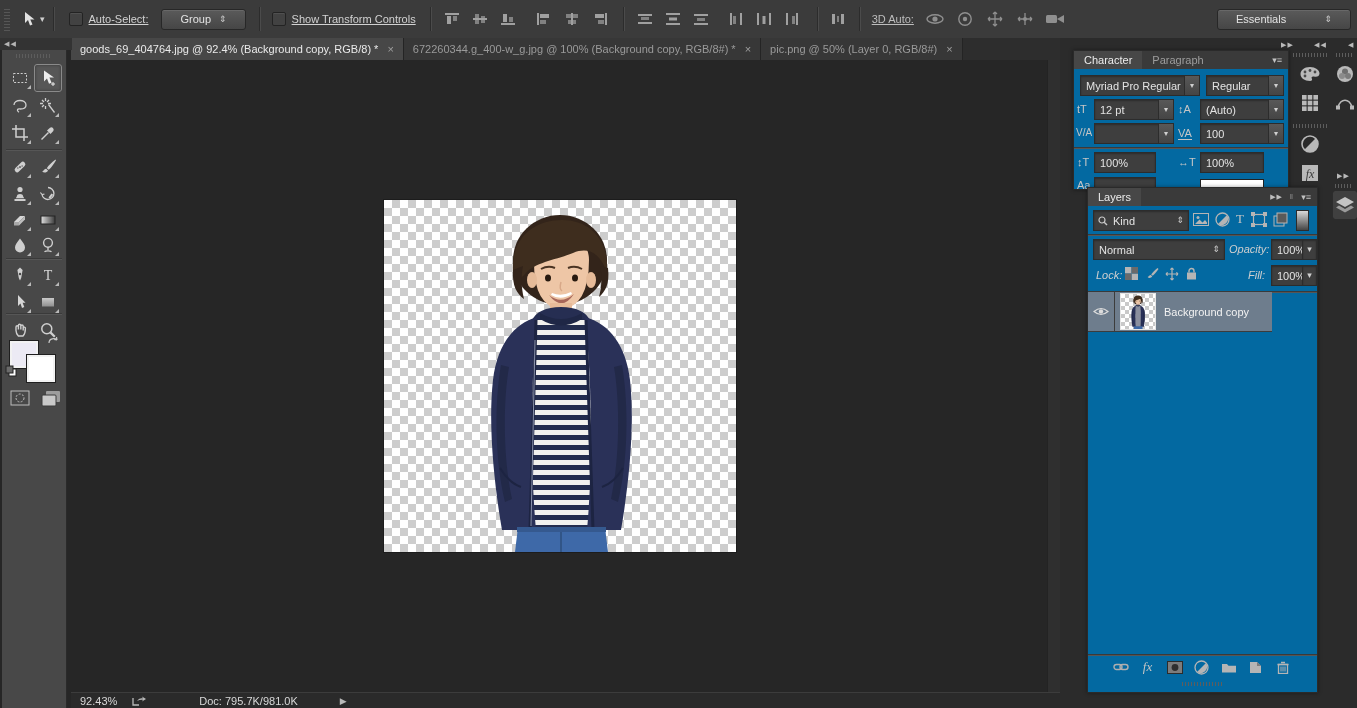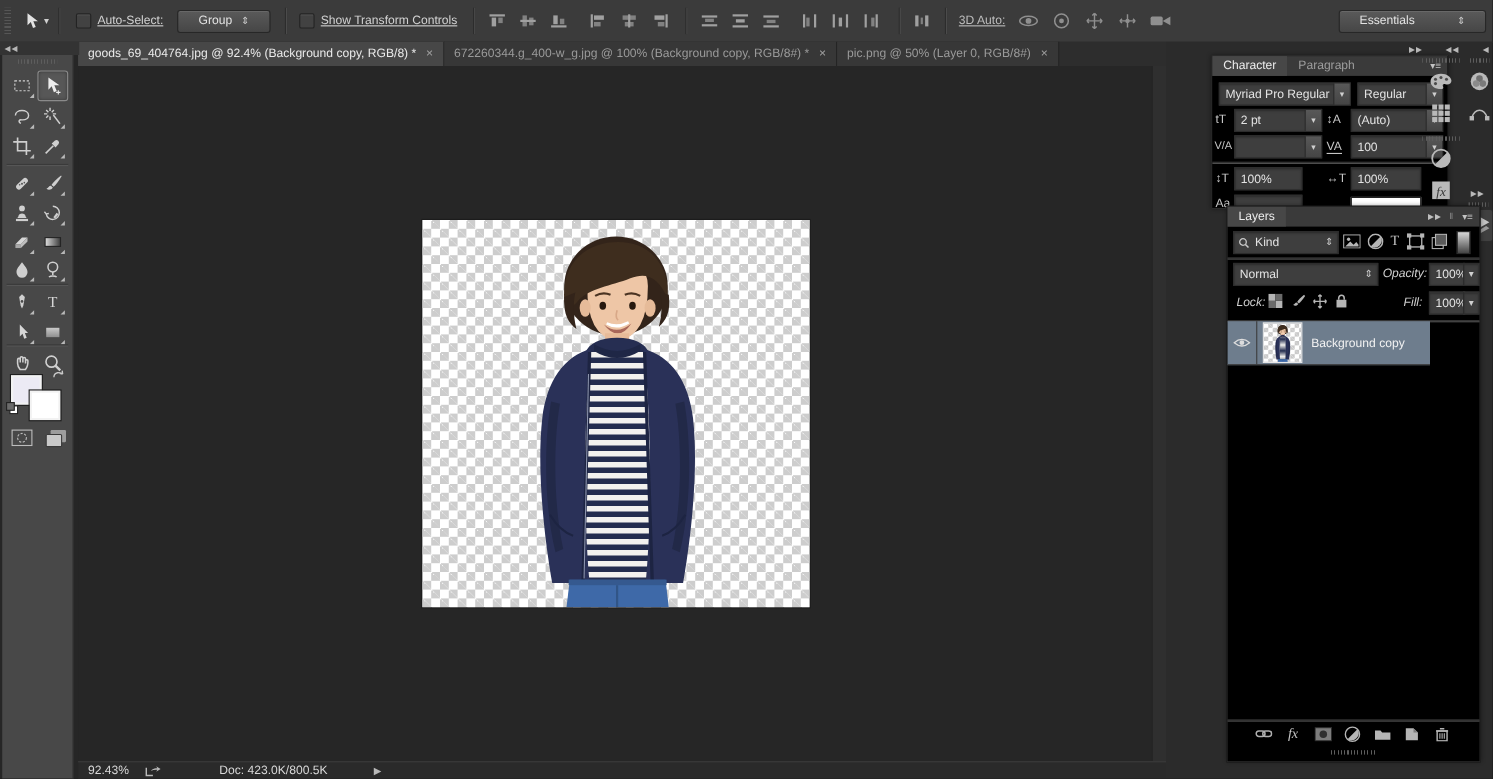--- a/index.html
+++ b/index.html
@@ -51,21 +51,21 @@
     background-size:16px 16px;background-position:0 0,8px 8px;}
   .checker-sm{background-color:#fff;
     background-image:linear-gradient(45deg,#c9c9c9 25%,transparent 25%,transparent 75%,#c9c9c9 75%),
                      linear-gradient(45deg,#c9c9c9 25%,transparent 25%,transparent 75%,#c9c9c9 75%);
     background-size:8px 8px;background-position:0 0,4px 4px;}
   
   .statusbar{position:absolute;left:71px;top:692px;width:989px;height:16px;background:#2a2a2a;
              border-top:1px solid #3c3c3c;display:flex;align-items:center;color:#d8d8d8;}
   
   .rightbg{position:absolute;left:1060px;top:38px;width:297px;height:670px;background:#2b2b2b;}
-  .panel{position:absolute;background:#000000;border:1px solid #2a2a2a;box-shadow:0 0 4px rgba(0,0,0,.4);margin-left:28px;}
+  .panel{position:absolute;background:#0369a1;border:1px solid #2a2a2a;box-shadow:0 0 4px rgba(0,0,0,.4);}
   .ptabrow{position:absolute;left:0;top:0;right:0;height:18px;background:#3a3a3a;display:flex;}
   .ptab{height:18px;padding:0 10px;display:flex;align-items:center;color:#9d9d9d;}
   .ptab.active{background:#474747;color:#ececec;}
   .field{position:absolute;height:19px;background:#3e3e3e;border:1px solid #2c2c2c;
          box-shadow:inset 0 1px 2px rgba(0,0,0,.3);display:flex;align-items:center;color:#e3e3e3;}
   .field .txt{padding:0 5px;white-space:nowrap;overflow:hidden;flex:1;}
   .field .arr{width:14px;align-self:stretch;display:flex;align-items:center;justify-content:center;
               background:linear-gradient(#585858,#454545);border-left:1px solid #2c2c2c;color:#cfcfcf;font-size:8px;}
   .chicon{position:absolute;color:#c6c6c6;font-size:11px;}
   .pdiv{position:absolute;left:0;right:0;height:1px;background:#3a3a3a;box-shadow:0 1px 0 #565656;}
@@ -484,21 +484,21 @@
   <div class="vscroll"></div>
 
   <div class="statusbar">
     <span style="margin-left:9px">92.43%</span>
     <span style="margin-left:14px">
       <svg width="16" height="12">
           <path d="M2 3 V10 H8" fill="none" stroke="#b9b9b9" stroke-width="1.3"></path>
           <path d="M6 6 C8 3.5 10 3 12 3.5 L11 1.5 L15 4 L11 6.5 L12 4.8 C10 4.5 8 5 6 6 Z" fill="#b9b9b9"></path>
         </svg>
     </span>
-    <span style="margin-left:52px">Doc: 423.0K/800.5K</span>
+    <span style="margin-left:52px">Doc: 795.7K/981.0K</span>
     <span style="margin-left:42px;color:#b9b9b9;font-size:9px">▶</span>
   </div>
 
   <div class="rightbg"></div>
   <span class="dockarrow" style="left:1281px;top:41px">▶▶</span>
   <span class="dockarrow" style="left:1314px;top:41px">◀◀</span>
   <span class="dockarrow" style="left:1348px;top:41px">◀</span>
 
   <div class="panel" style="left:1073px;top:50px;width:214px;height:138px;overflow:hidden">
     <div class="ptabrow">
@@ -509,21 +509,21 @@
     <div class="field" style="left:6px;top:24px;width:118px">
       <span class="txt">Myriad Pro Regular</span>
       <span class="arr">▾</span>
     </div>
     <div class="field" style="left:132px;top:24px;width:76px">
       <span class="txt">Regular</span>
       <span class="arr">▾</span>
     </div>
     <span class="chicon" style="left:3px;top:52px">tT</span>
     <div class="field" style="left:20px;top:48px;width:78px">
-      <span class="txt">2 pt</span>
+      <span class="txt">12 pt</span>
       <span class="arr">▾</span>
     </div>
     <span class="chicon" style="left:104px;top:52px">↕A</span>
     <div class="field" style="left:126px;top:48px;width:82px">
       <span class="txt">(Auto)</span>
       <span class="arr">▾</span>
     </div>
     <span class="chicon" style="left:2px;top:76px;font-size:10px">V/A</span>
     <div class="field" style="left:20px;top:72px;width:78px">
       <span class="txt"></span>

